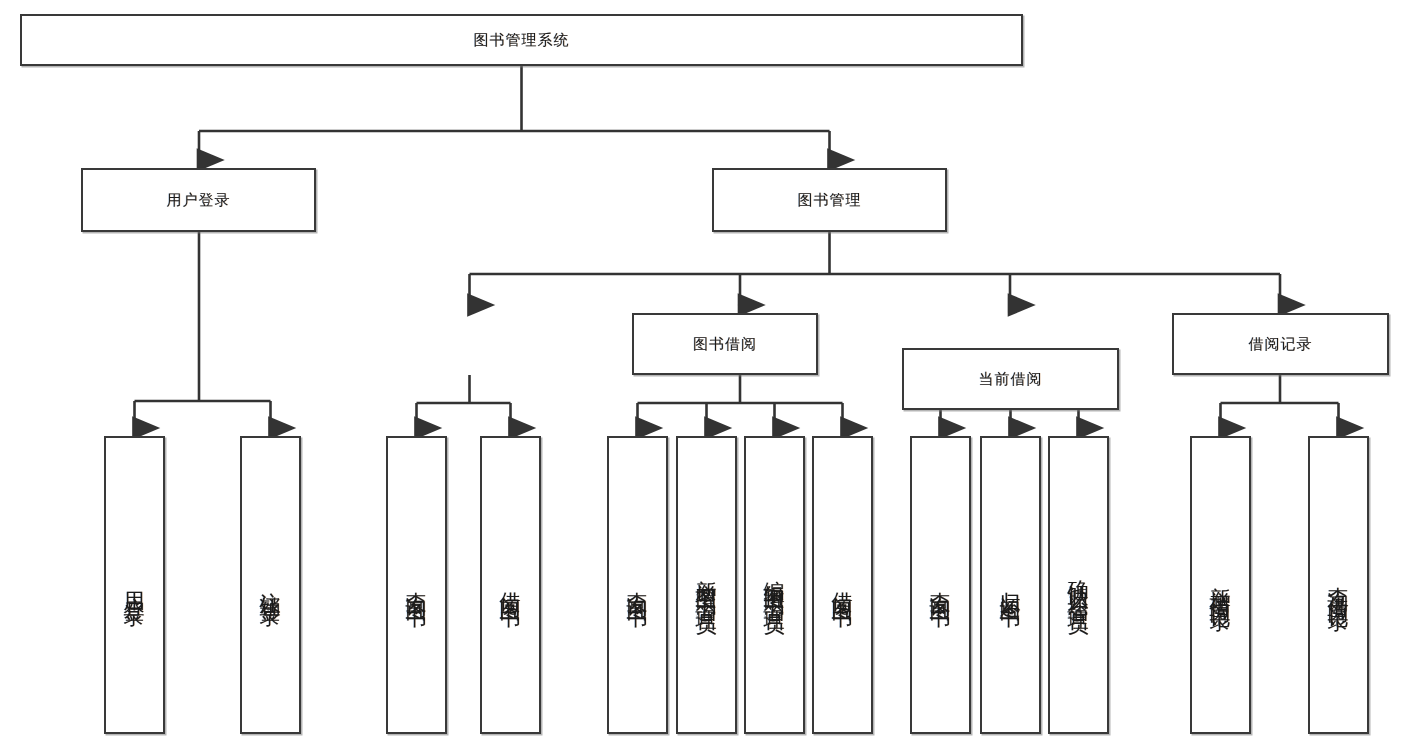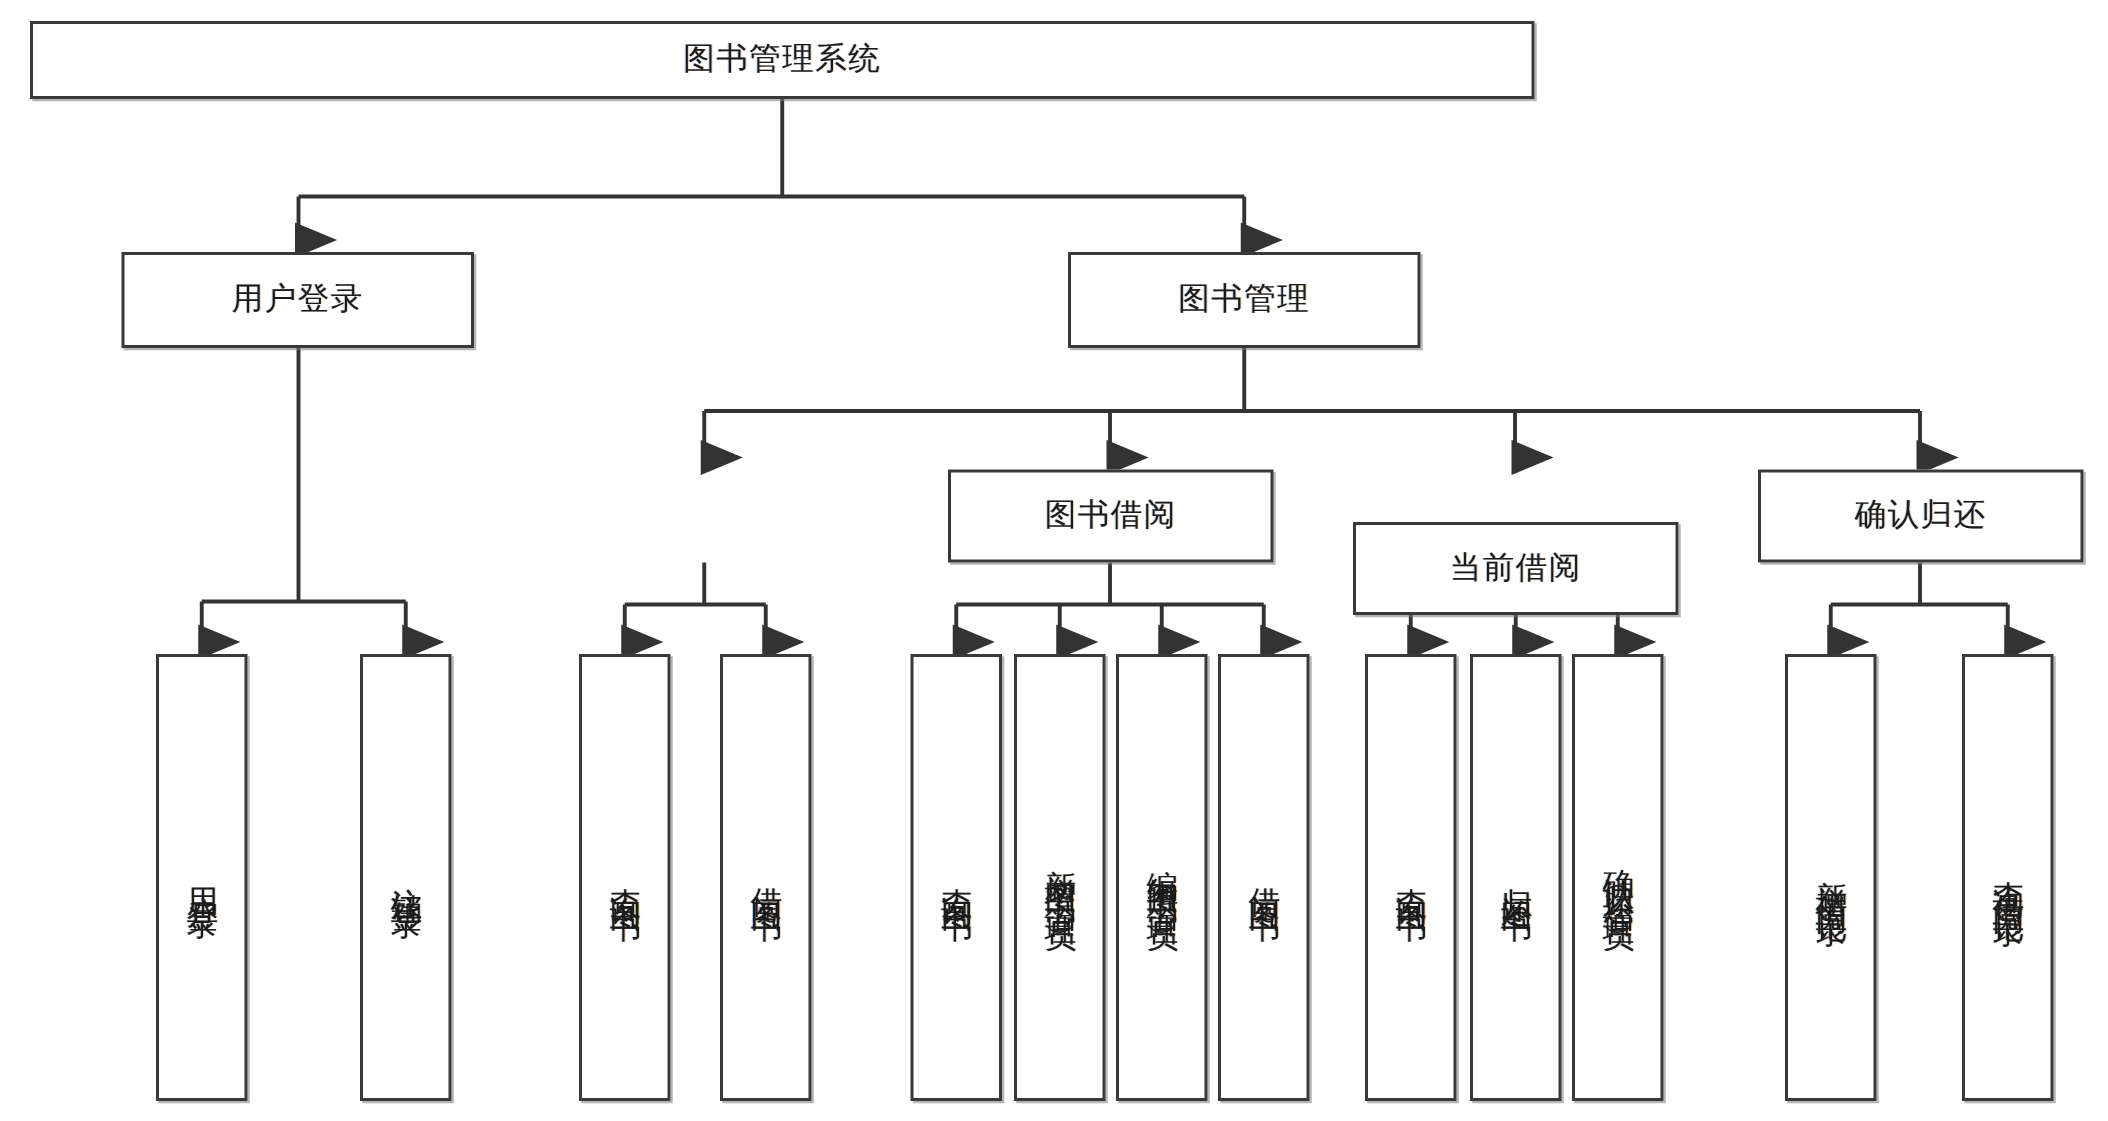--- a/index.html
+++ b/index.html
@@ -18,21 +18,21 @@
     box-sizing:border-box;
     background:#ffffff;
     border:2.5px solid #393939;
     box-shadow:1.5px 1.5px 0 0 rgba(120,120,120,0.55);
     display:flex;
     align-items:center;
     justify-content:center;
     color:#1a1a1a;
   }
   .node .label{
-    font-size:21px;
+    font-size:15px;
     line-height:1.25;
     letter-spacing:1px;
     white-space:nowrap;
     color:#1b1b1b;
     text-shadow:0.6px 0 0 rgba(200,130,60,0.35), -0.6px 0 0 rgba(90,150,215,0.35);
   }
   .node.leaf{
     align-items:center;
     justify-content:center;
   }
@@ -128,28 +128,28 @@
     <span class="label">图书管理系统</span>
   </div>
 
   <div class="node" style="left:81px;top:168px;width:235px;height:64px;">
     <span class="label">用户登录</span>
   </div>
   <div class="node" style="left:712px;top:168px;width:235px;height:64px;text-align:center;">
     <span class="label">图书管理</span>
   </div>
 
-  <div class="node" style="left:632px;top:313px;width:217px;height:62px;justify-content:center;">
+  <div class="node" style="left:632px;top:313px;width:186px;height:62px;justify-content:center;">
     <span class="label">图书借阅</span>
   </div>
   <div class="node" style="left:902px;top:313px;width:217px;height:62px;margin-top:35px;">
     <span class="label">当前借阅</span>
   </div>
   <div class="node" style="left:1172px;top:313px;width:217px;height:62px;">
-    <span class="label">确认归还</span>
+    <span class="label">借阅记录</span>
   </div>
 
   <div class="node leaf" style="left:104px;top:436px;width:61px;height:298px;">
     <span class="label">用户登录</span>
   </div>
   <div class="node leaf" style="left:240px;top:436px;width:61px;height:298px;">
     <span class="label">注销登录</span>
   </div>
 
   <div class="node leaf" style="left:386px;top:436px;width:61px;height:298px;">

